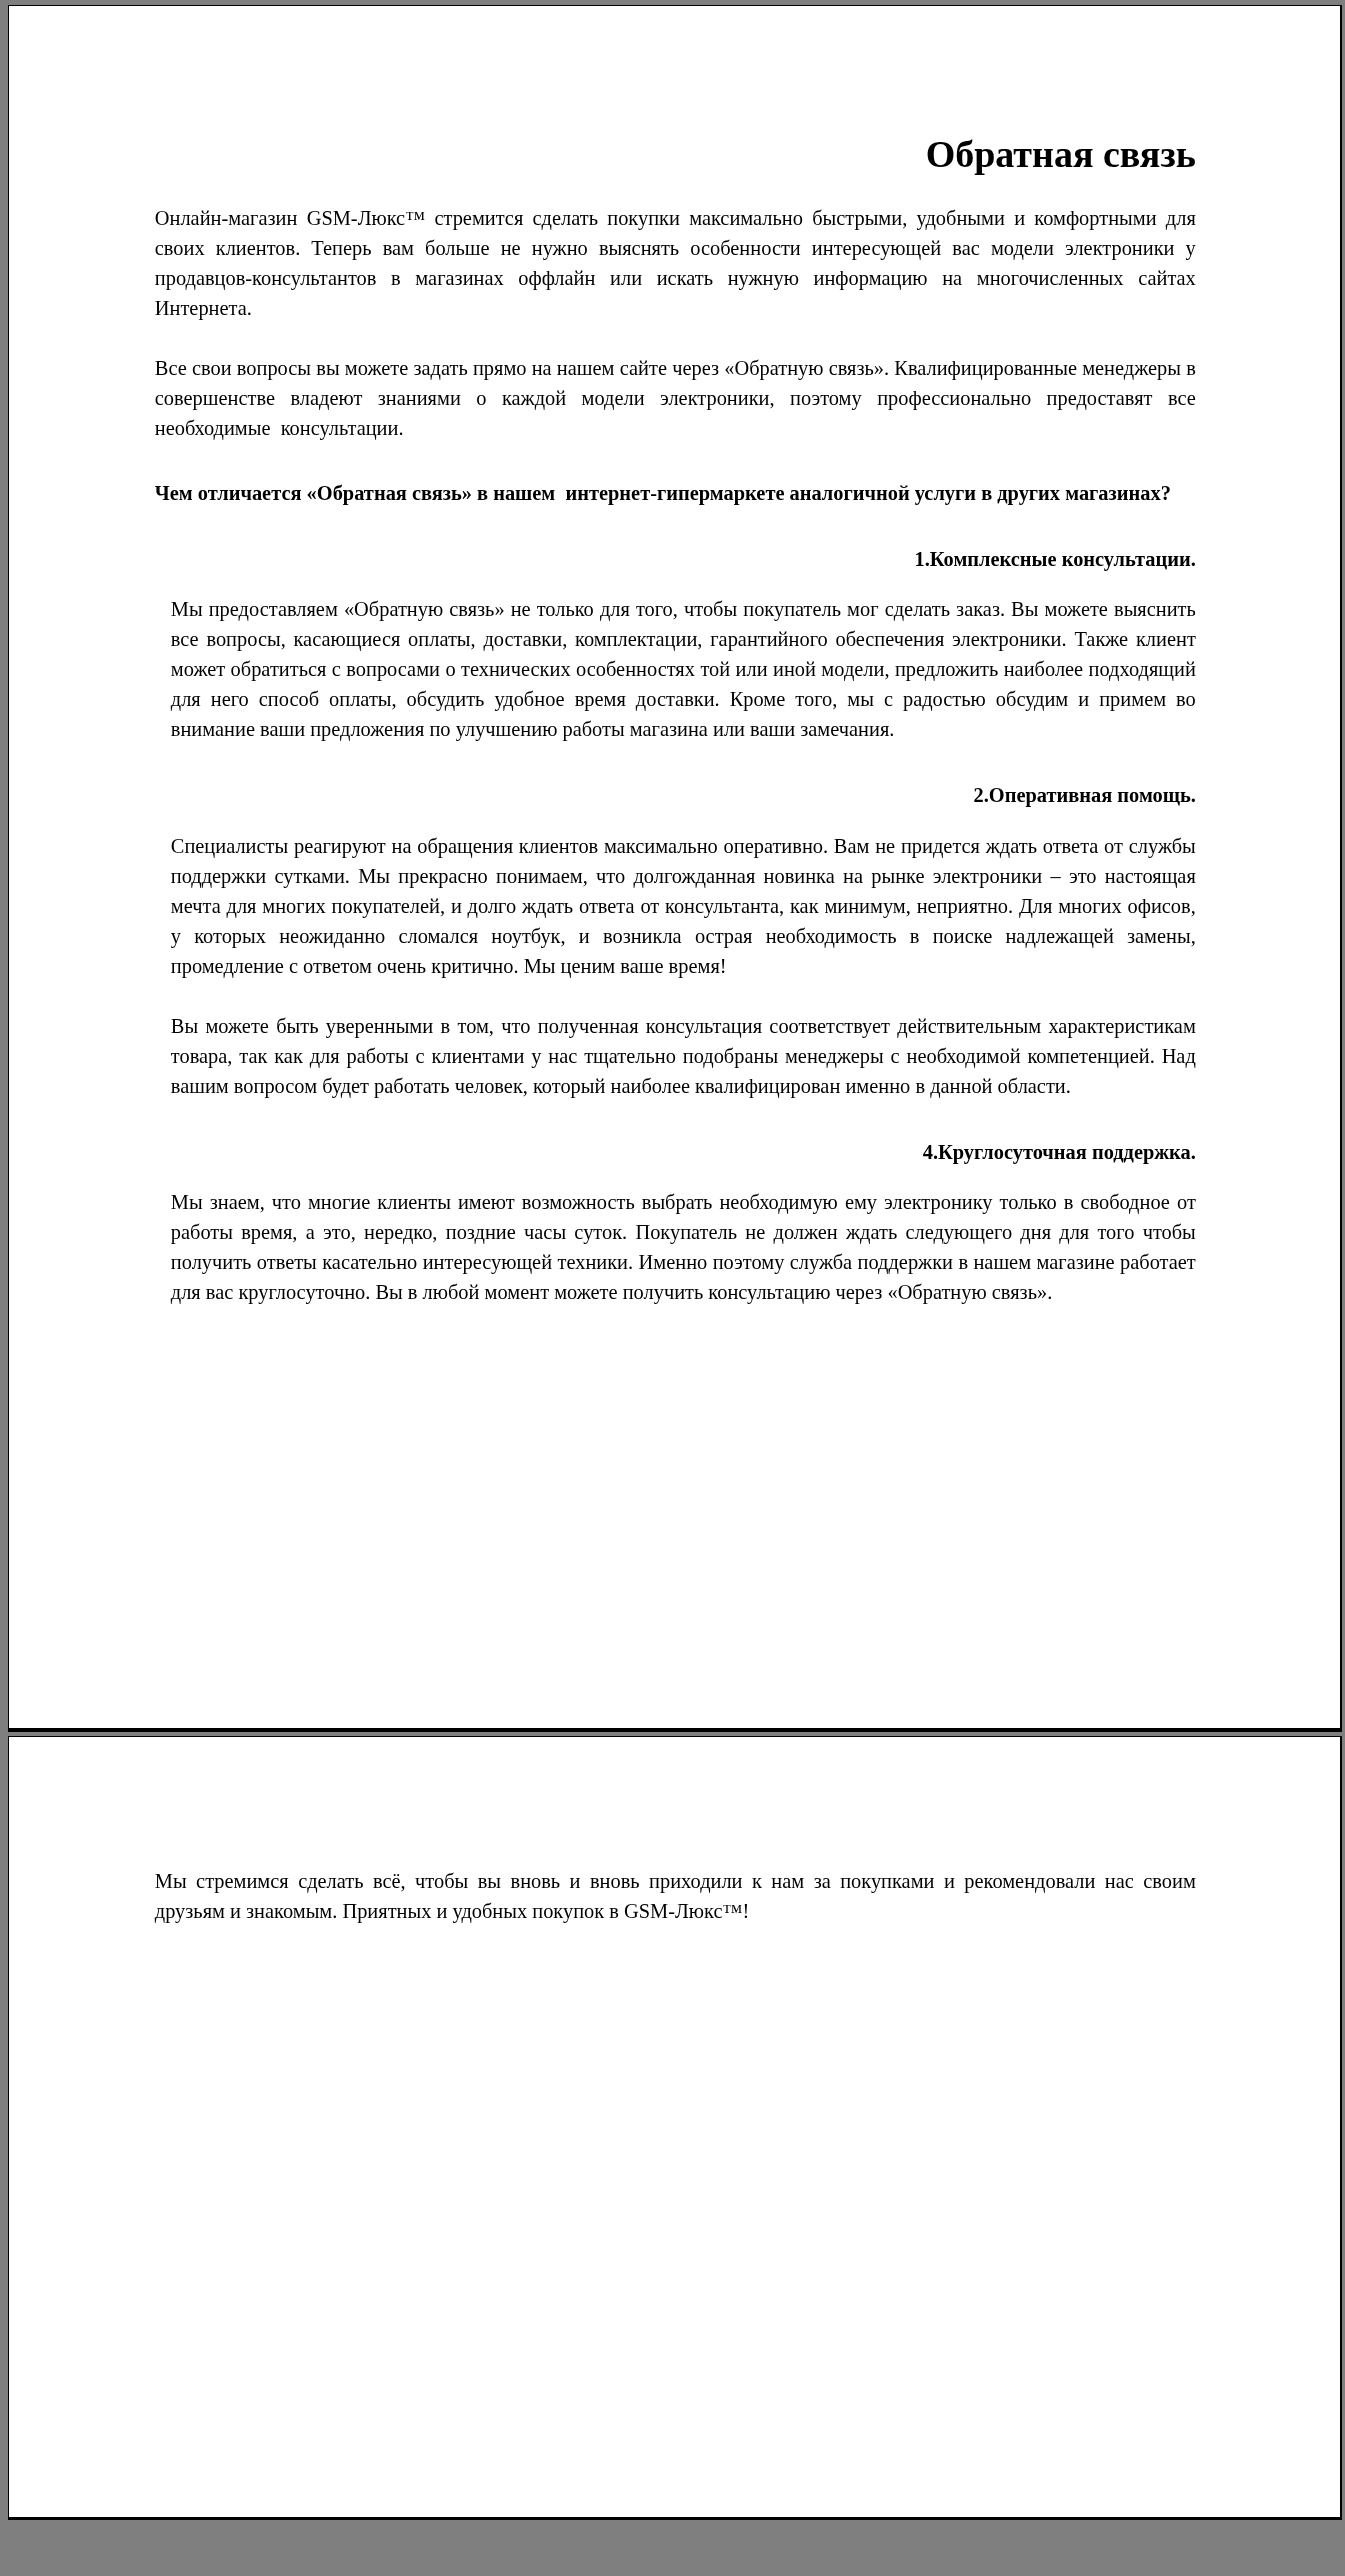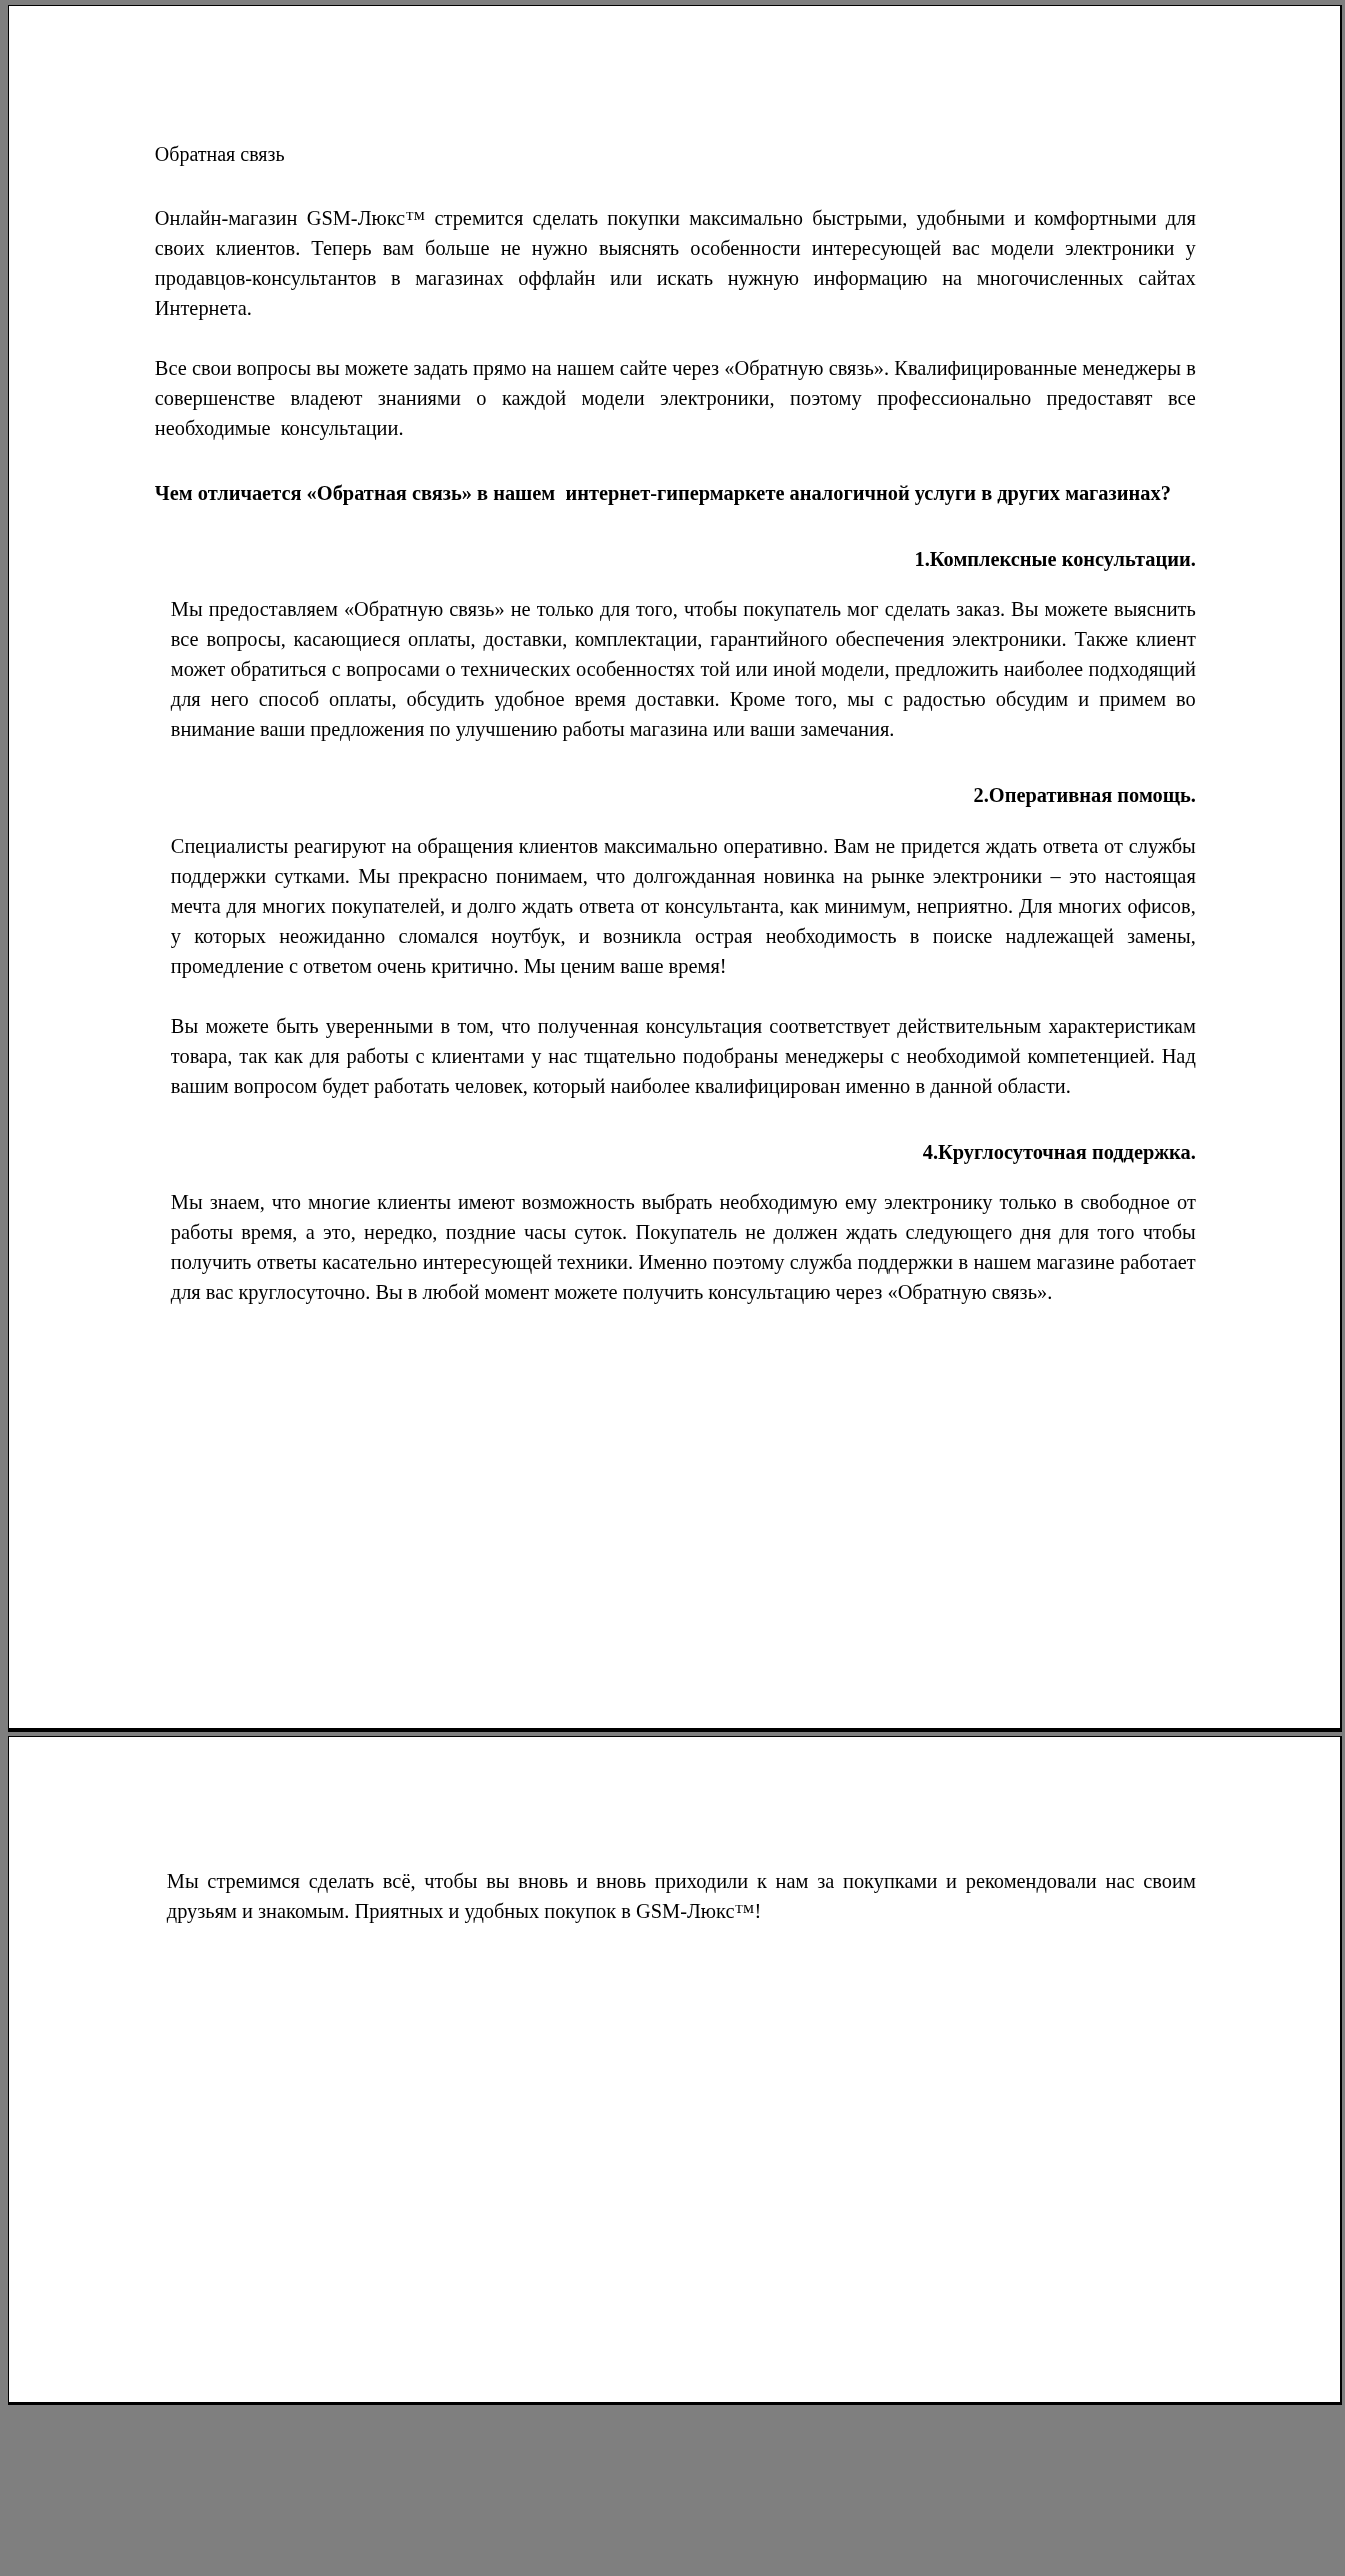--- a/index.html
+++ b/index.html
@@ -23,37 +23,36 @@
     box-sizing: border-box;
     overflow: hidden;
   }
   .page-1 {
     top: 4.9px;
     height: 1727px;
     border-bottom-width: 4.9px;
   }
   .page-2 {
     top: 1736px;
-    height: 669px;
+    height: 784px;
     border-bottom-width: 3.9px;
-    padding-left: 12px;
   }
   .content {
     padding: 129px 144px 0 146px;
     color: #000000;
     font-family: "Liberation Serif", serif;
     font-size: 20.4px;
     line-height: 30px;
     text-align: justify;
   }
   .doc-title {
-    font-size: 20px;
+    font-size: 38px;
     line-height: 39px;
-    font-weight: normal;
-    text-align: left;
+    font-weight: bold;
+    text-align: right;
     margin: 0 0 29px 0;
   }
   .para {
     margin: 0 0 30px 0;
     white-space: pre-wrap;
   }
   .q-heading {
     font-weight: bold;
     margin: 35px 0 33px 0;
     white-space: pre-wrap;

